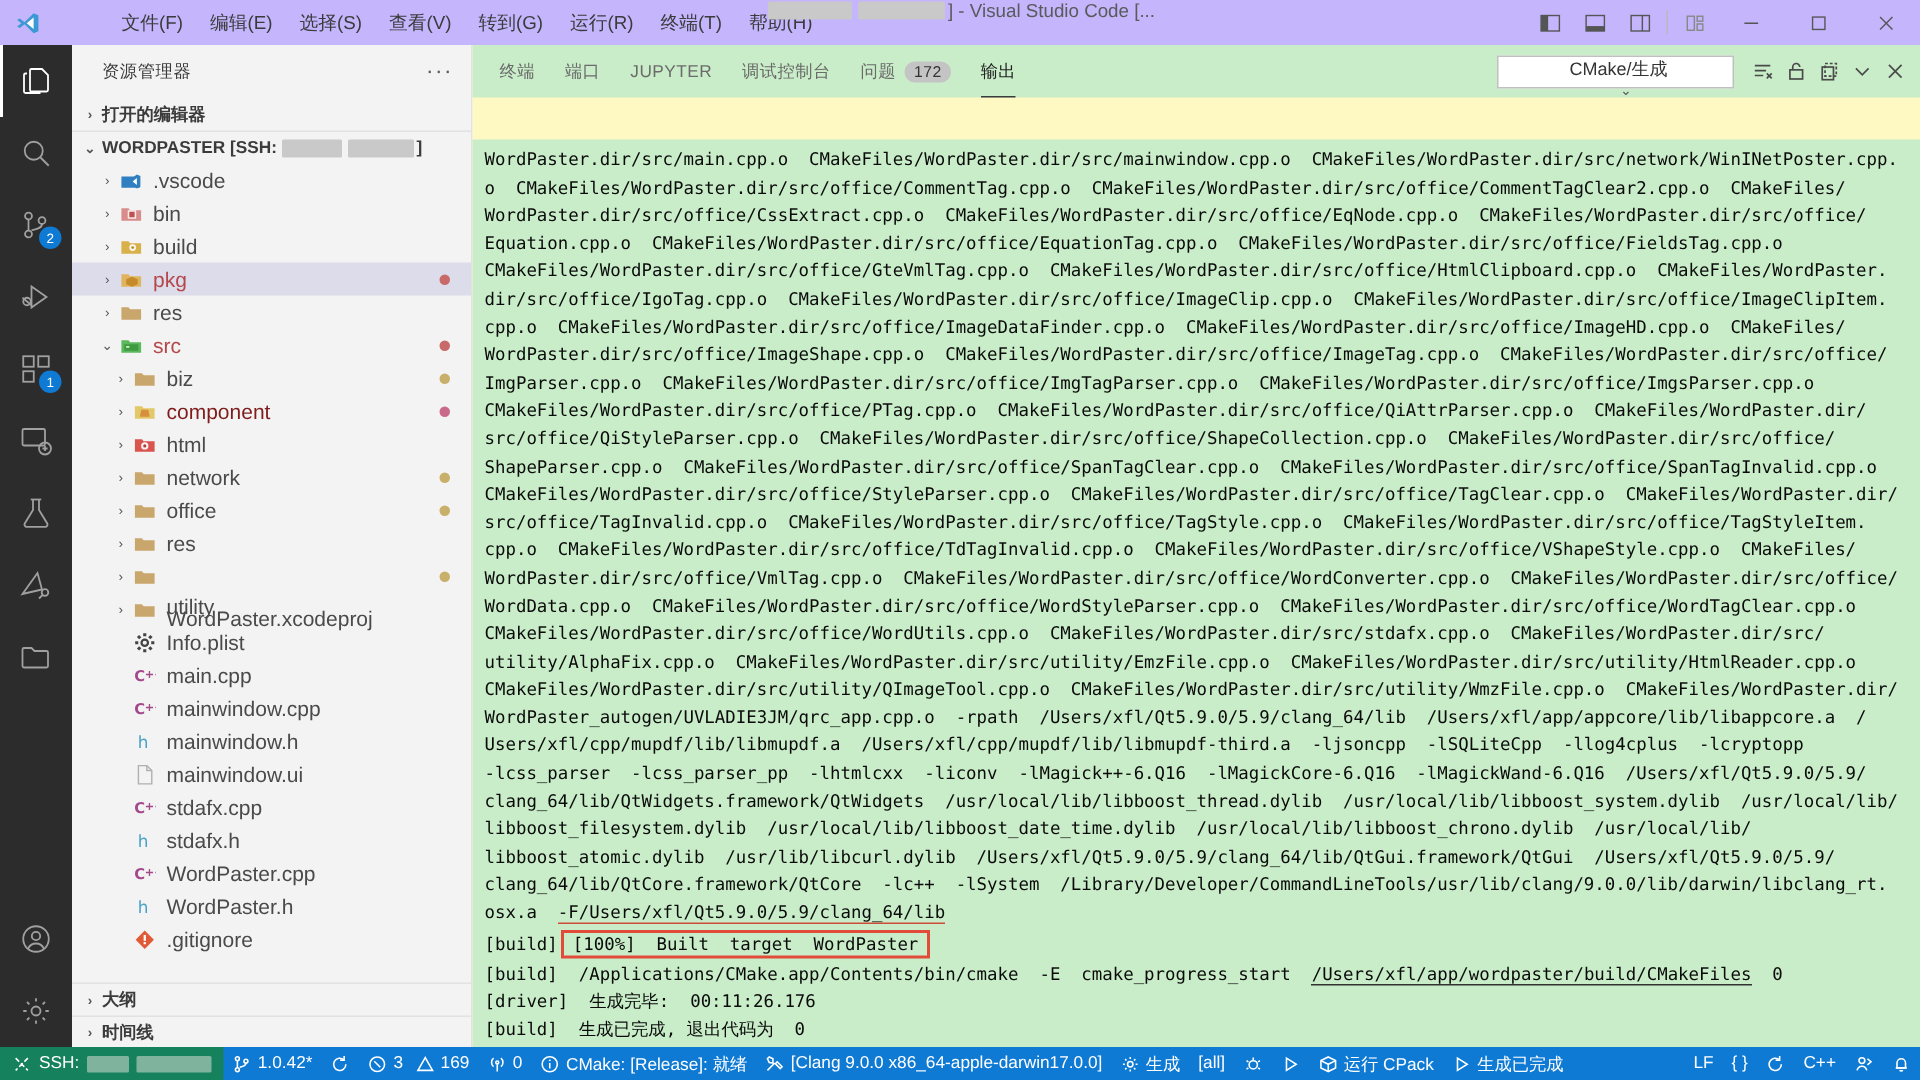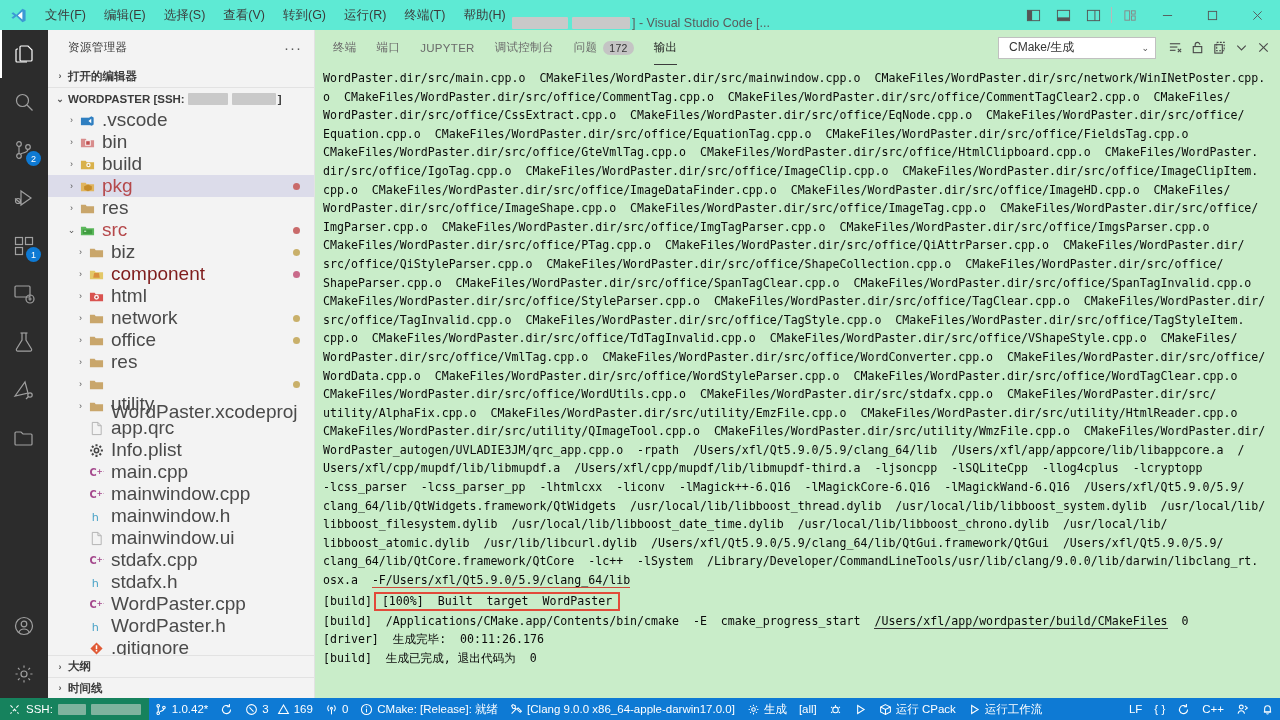--- a/index.html
+++ b/index.html
@@ -6,23 +6,23 @@
   html, body {
     width: 1280px; height: 720px;
     overflow: hidden;
     font-family: "Liberation Sans", sans-serif;
     background: #f3f3f3;
   }
   #app { position: relative; width: 1280px; height: 720px; display: flex; flex-direction: column; }
 
   
   .titlebar {
-    height: 30px; background: #5eead4; color: #3b3b3b;
-    display: flex; align-items: flex-end; flex: 0 0 30px;
-    font-size: 12.5px; position: relative;
+    height: 30px; background: #c4b5fd; color: #3b3b3b;
+    display: flex; align-items: flex-start; flex: 0 0 30px;
+    font-size: 12.5px; position: relative; gap: 36px;
   }
   .vscode-logo { width: 36px; height: 30px; display:flex; align-items:center; justify-content:center; }
   .vscode-logo svg { width: 17px; height: 17px; }
   .menu { display: flex; align-items: center; height: 30px; }
   .menu-item { padding: 0 9px; line-height: 30px; font-size: 12.5px; color:#3b3b3b; cursor: default; white-space: nowrap;}
   .title-center {
     position: absolute; left: 0; right: 0; text-align: center;
     font-size: 12.5px; color: #5a5a5a; pointer-events: none;
     display:flex; align-items:center; justify-content:center; gap:0px;
   }
@@ -60,37 +60,37 @@
   .sb-title { font-size: 11.5px; color:#3b3b3b; letter-spacing:.4px; flex:1;}
   .sb-dots { color:#5a5a5a; font-size:15px; letter-spacing:1px; padding:0 4px; line-height:10px;}
   .sec-head { height: 22px; display:flex; align-items:center; font-size:11.5px; font-weight:bold; color:#3b3b3b; padding-left:4px;}
   .sec-head .chev { width:16px; display:flex; justify-content:center; font-size:9px; color:#555; }
   .tree { flex:1; overflow:hidden; font-size:13px; color:#4a4a4a; }
   .row { height: 22px; display:flex; align-items:center; position:relative; white-space:nowrap; cursor:default;}
   .row.selected { background:#dcdcea; }
   .twisty { width:13px; text-align:center; font-size:9px; color:#555; flex:0 0 13px; }
   .ficon { width:19px; display:flex; align-items:center; justify-content:center; flex:0 0 19px;}
   .ficon svg { width:15px; height:15px; }
-  .label { font-size:19px; }
+  .label { font-size:14px; }
   .dot { position:absolute; right:14px; width:7px; height:7px; border-radius:50%; }
   .sb-bottom { border-top:1px solid #e2e2e2; }
   .sb-bottom .sec-head { height:21px; }
 
   
-  .panel { flex:1; display:flex; flex-direction:column; min-width:0; background:#0ea5e9; }
+  .panel { flex:1; display:flex; flex-direction:column; min-width:0; background:#fef9c3;gap:28px; }
   .panel-head { height: 35px; background:#c9edc9; display:flex; align-items:center; flex:0 0 35px; padding-left:8px;}
   .ptab { height:35px; display:flex; align-items:center; padding:0 10px; font-size:11.5px;
           color:#6b6b6b; position:relative; letter-spacing:.3px; cursor:pointer;}
   .ptab.active { color:#222; }
   .ptab.active::after { content:""; position:absolute; left:10px; right:10px; bottom:0; height:1px; background:#3b3b3b;}
   .ptab .cnt { background:#c4c4c4; color:#333; border-radius:9px; padding:1px 6px; font-size:10.5px; margin-left:6px;}
   .panel-actions { margin-left:auto; display:flex; align-items:center; padding-right:6px; gap:0px; }
   .select-box {
     height:22px; background:#fff; border:1px solid #c0c0c0; display:flex; align-items:center;
-    padding:0 6px 0 10px; font-size:12px; color:#333; min-width:158px; justify-content:space-between; margin-right:8px;
+    padding:0 6px 0 10px; font-size:12px; color:#333; min-width:158px; justify-content:space-between; margin-right:8px;flex-direction:column;
   }
   .select-box .cv { font-size:9px; color:#555; margin-left:10px;}
   .pa-icon { width:22px; height:22px; display:flex; align-items:center; justify-content:center; }
   .pa-icon svg { width:15px; height:15px; stroke:#4a4a4a; fill:none; stroke-width:1.2;}
 
   .output {
     flex:1; overflow:hidden; background:#c9edc9; padding: 4px 10px 0 8px;
     font-family:"DejaVu Sans Mono","Liberation Mono",monospace;
     font-size:11.6px; line-height:18.6px; color:#0a0a0a; white-space:pre-wrap;
     word-break:break-all; position:relative;
@@ -444,31 +444,20 @@
                 <path d="M1 4h5l1.2 1.5H15V13H1z" fill="#c9a66b"></path>
               </svg>
             </span>
             <span class="label" style="margin-left:5px;margin-top:12px;">WordPaster.xcodeproj</span>
           </div>
           <div class="row">
             <span style="width:26px;flex:0 0 26px"></span>
             <span class="twisty"></span>
             <span class="ficon">
               <svg viewBox="0 0 16 16">
-                <path d="M3.5 1.5h6L13 5v9.5H3.5z" fill="none" stroke="#b0b0b0"></path>
-                <path d="M9.5 1.5V5H13" fill="none" stroke="#b0b0b0"></path>
-              </svg>
-            </span>
-            <span class="label" style="margin-left:5px;">app.qrc</span>
-          </div>
-          <div class="row">
-            <span style="width:26px;flex:0 0 26px"></span>
-            <span class="twisty"></span>
-            <span class="ficon">
-              <svg viewBox="0 0 16 16">
                 <circle cx="8" cy="8" r="2.3" fill="none" stroke="#444" stroke-width="1.6"></circle>
                 <g stroke="#444" stroke-width="2.2">
                   <path d="M8 1.2v2.2M8 12.6v2.2M1.2 8h2.2M12.6 8h2.2M3.2 3.2l1.6 1.6M11.2 11.2l1.6 1.6M12.8 3.2l-1.6 1.6M4.8 11.2l-1.6 1.6"></path>
                 </g>
               </svg>
             </span>
             <span class="label" style="margin-left:5px;">Info.plist</span>
           </div>
           <div class="row">
             <span style="width:26px;flex:0 0 26px"></span>
@@ -731,21 +720,21 @@
       <svg viewBox="0 0 16 16">
           <path d="M8 2 14 5v6l-6 3-6-3V5z"></path>
           <path d="M2 5l6 3 6-3M8 8v6"></path>
         </svg>
       <span>运行 CPack</span>
     </div>
     <div class="si">
       <svg viewBox="0 0 16 16">
           <path d="M4.5 3 12.5 8 4.5 13z"></path>
         </svg>
-      <span>运行工作流</span>
+      <span>生成已完成</span>
     </div>
 
     <div class="si-right">
       <div class="si">
         <span>LF</span>
       </div>
       <div class="si">
         <span>{ }</span>
       </div>
       <div class="si">

